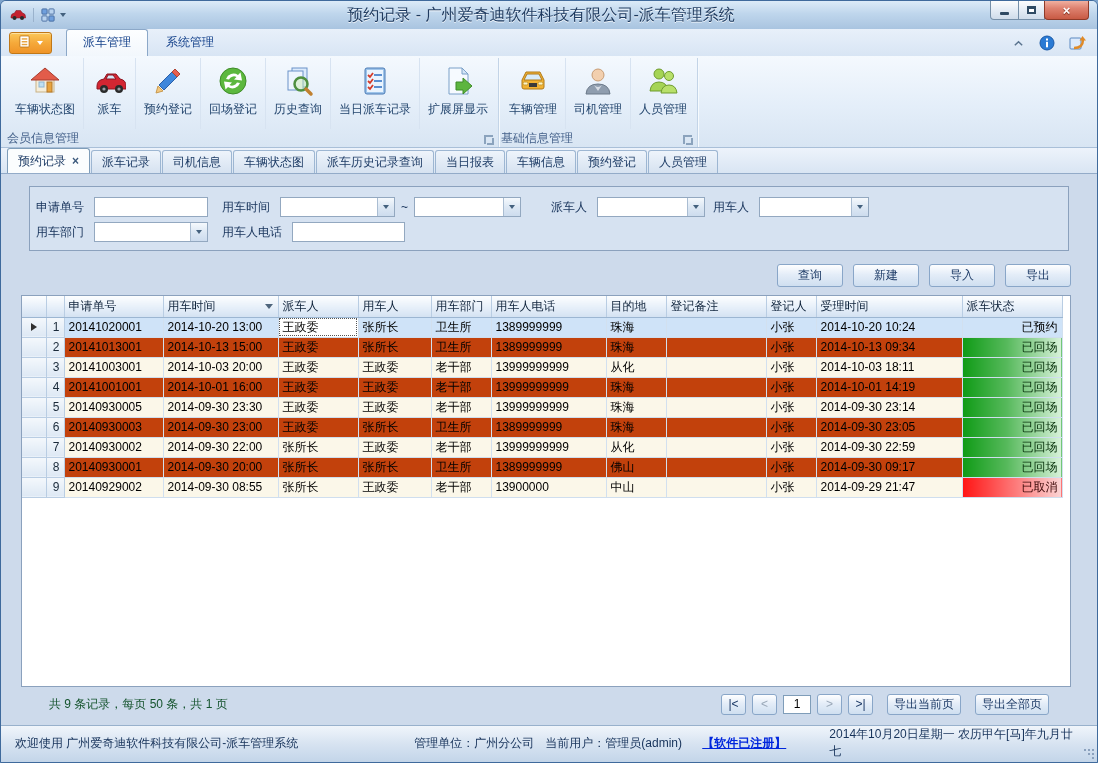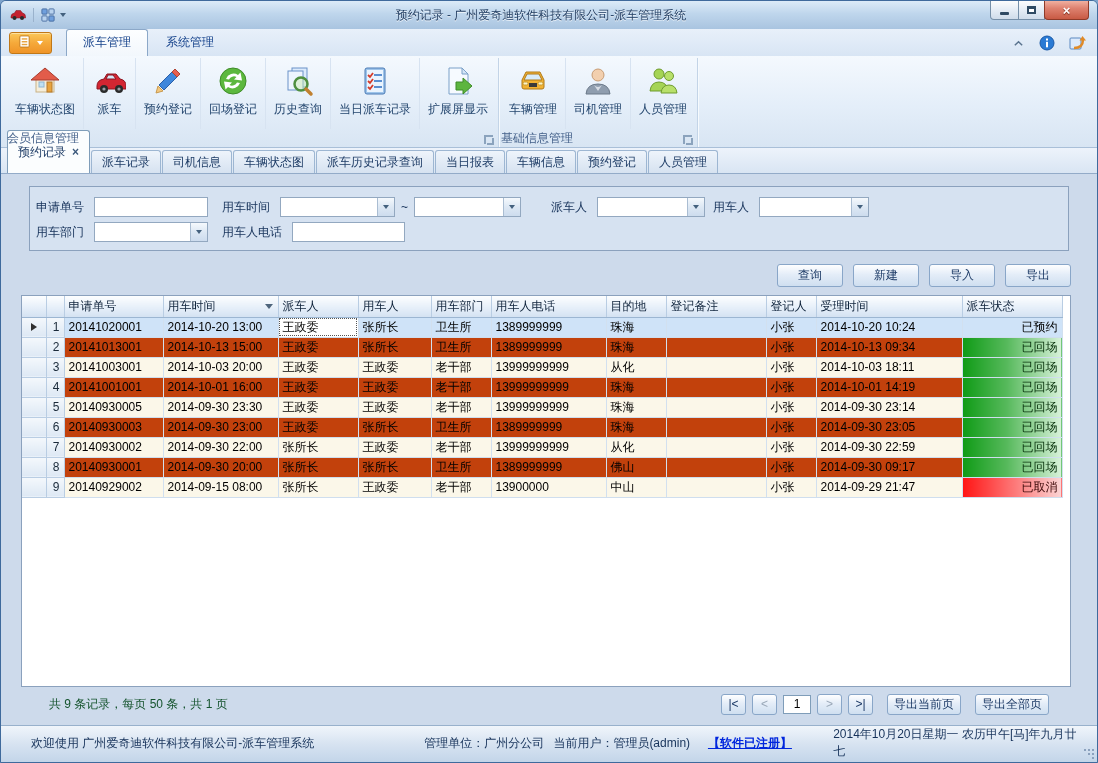--- a/index.html
+++ b/index.html
@@ -21,21 +21,21 @@
     border-radius:5px 5px 0 0; display:flex; align-items:center; padding:0 6px;
   }
   .ticon{ display:inline-flex; align-items:center; margin:0 2px; }
   .tsep{ width:1px; height:14px; background:#9ab2cc; margin:0 5px; }
   .caret-down{ width:0;height:0;border-left:3.5px solid transparent;border-right:3.5px solid transparent;border-top:4px solid #44617e; margin-left:3px;}
   .title{
     position:absolute; left:0; right:0; text-align:center; pointer-events:none;
     color:#1d3least? 
   }
   .title{ position:absolute; left:0; right:0; text-align:center; color:#1e3least }
-  .title{ position:absolute; left:0; right:16px; text-align:center; color:#1e3a5f; text-shadow:0 1px 0 rgba(255,255,255,.8); font-size:12px; }
+  .title{ position:absolute; left:0; right:16px; text-align:center; color:#1e3a5f; text-shadow:0 1px 0 rgba(255,255,255,.8); font-size:16px; }
   .winbtns{ position:absolute; top:0; right:8px; display:flex; }
   .wbtn{
     height:19px; display:flex; align-items:center; justify-content:center;
     border:1px solid #758fa8; border-top:none; border-radius:0 0 4px 4px;
     background:linear-gradient(180deg,#fdfdfd,#e7eef6 45%,#cfdcea);
     margin-left:-1px; cursor:default;
   }
   .wbtn.min{ width:29px; border-radius:0 0 0 4px;}
   .wbtn.max{ width:27px; border-radius:0;}
   .wbtn.close{
@@ -96,21 +96,21 @@
   
   .doctabs{
     height:26px; flex:0 0 26px; display:flex; align-items:flex-end; padding:0 6px;
     background:linear-gradient(180deg,#edf3fb,#d9e5f3); border-bottom:1px solid #93abc8;
   }
   .dtab{
     display:flex; align-items:center; gap:6px; padding:4px 10px; margin-right:1px;
     border:1px solid #9db6d2; border-bottom:none; border-radius:3px 3px 0 0;
     background:linear-gradient(180deg,#eef4fb,#d6e2f0); color:#1e3c66; cursor:default; height:23px;
   }
-  .dtab.active{ background:#fbfdfe; border-color:#7f9db9; font-weight:normal; height:43px; }
+  .dtab.active{ background:#fbfdfe; border-color:#7f9db9; font-weight:normal; height:25px; }
   .tab-close{ color:#3c597c; font-weight:bold; font-size:12px; line-height:10px; }
   
   .content{ flex:1; display:flex; flex-direction:column; background:#cddaeb; padding:12px 18px 0 18px; overflow:hidden; }
   .filter-panel{
     border:1px solid #8ba1bd; background:#d6e2f1; margin:0 10px; padding:7px 6px 5px 6px;
   }
   .frow{ display:flex; align-items:center; height:24px; margin:1px 0; }
   .flabel{ color:#16325a; margin-right:10px; white-space:nowrap; }
   .ftext{
     height:20px; border:1px solid #93a8c0; background:#fff; padding:0 3px; font-size:12px; outline:none;
@@ -178,21 +178,21 @@
   }
   .pbtn.dis{ color:#9aa8b8; }
   .pageinput{ width:28px; height:19px; border:1px solid #7f9db9; text-align:center; font-size:12px; outline:none; }
   .pexp{ min-width:74px; margin-left:8px; }
   
   .statusbar{
     flex:0 0 27px; display:flex; align-items:center; padding:0 14px 2px 14px;
     background:linear-gradient(180deg,#f0f5fb 0%,#d7e3f1 50%,#c3d5e9 100%);
     border-top:1px solid #98b1cc; color:#16325a; position:relative;
   }
-  .sb-welcome{ width:402px;margin-left:16px; }
+  .sb-welcome{ width:402px; }
   .sb-org{ width:132px; }
   .sb-user{ width:158px; }
   .sb-reg{ width:128px; color:#0026dd; font-weight:bold; text-decoration:underline; cursor:default; }
   .grip{ position:absolute; right:3px; bottom:3px; display:flex; flex-direction:column; gap:2px; align-items:flex-end; }
   .grip i{ display:block; width:2px; height:2px; background:#8ba1bd; box-shadow:-4px 0 0 #8ba1bd,-8px 0 0 #8ba1bd; }
   .grip i:nth-child(2){ box-shadow:-4px 0 0 #8ba1bd; }
   .grip i:nth-child(3){ box-shadow:none; }
 </style>
 </head>
 <body>
@@ -636,21 +636,21 @@
               <td class="data">佛山</td>
               <td class="data"></td>
               <td class="data">小张</td>
               <td class="data">2014-09-30 09:17</td>
               <td class="data st-returned">已回场</td>
             </tr>
             <tr class="cream">
               <td class="ind"></td>
               <td class="num">9</td>
               <td class="data">20140929002</td>
-              <td class="data">2014-09-15 08:00</td>
+              <td class="data">2014-09-30 08:55</td>
               <td class="data">张所长</td>
               <td class="data">王政委</td>
               <td class="data">老干部</td>
               <td class="data">13900000</td>
               <td class="data">中山</td>
               <td class="data"></td>
               <td class="data">小张</td>
               <td class="data">2014-09-29 21:47</td>
               <td class="data st-cancelled">已取消</td>
             </tr>

